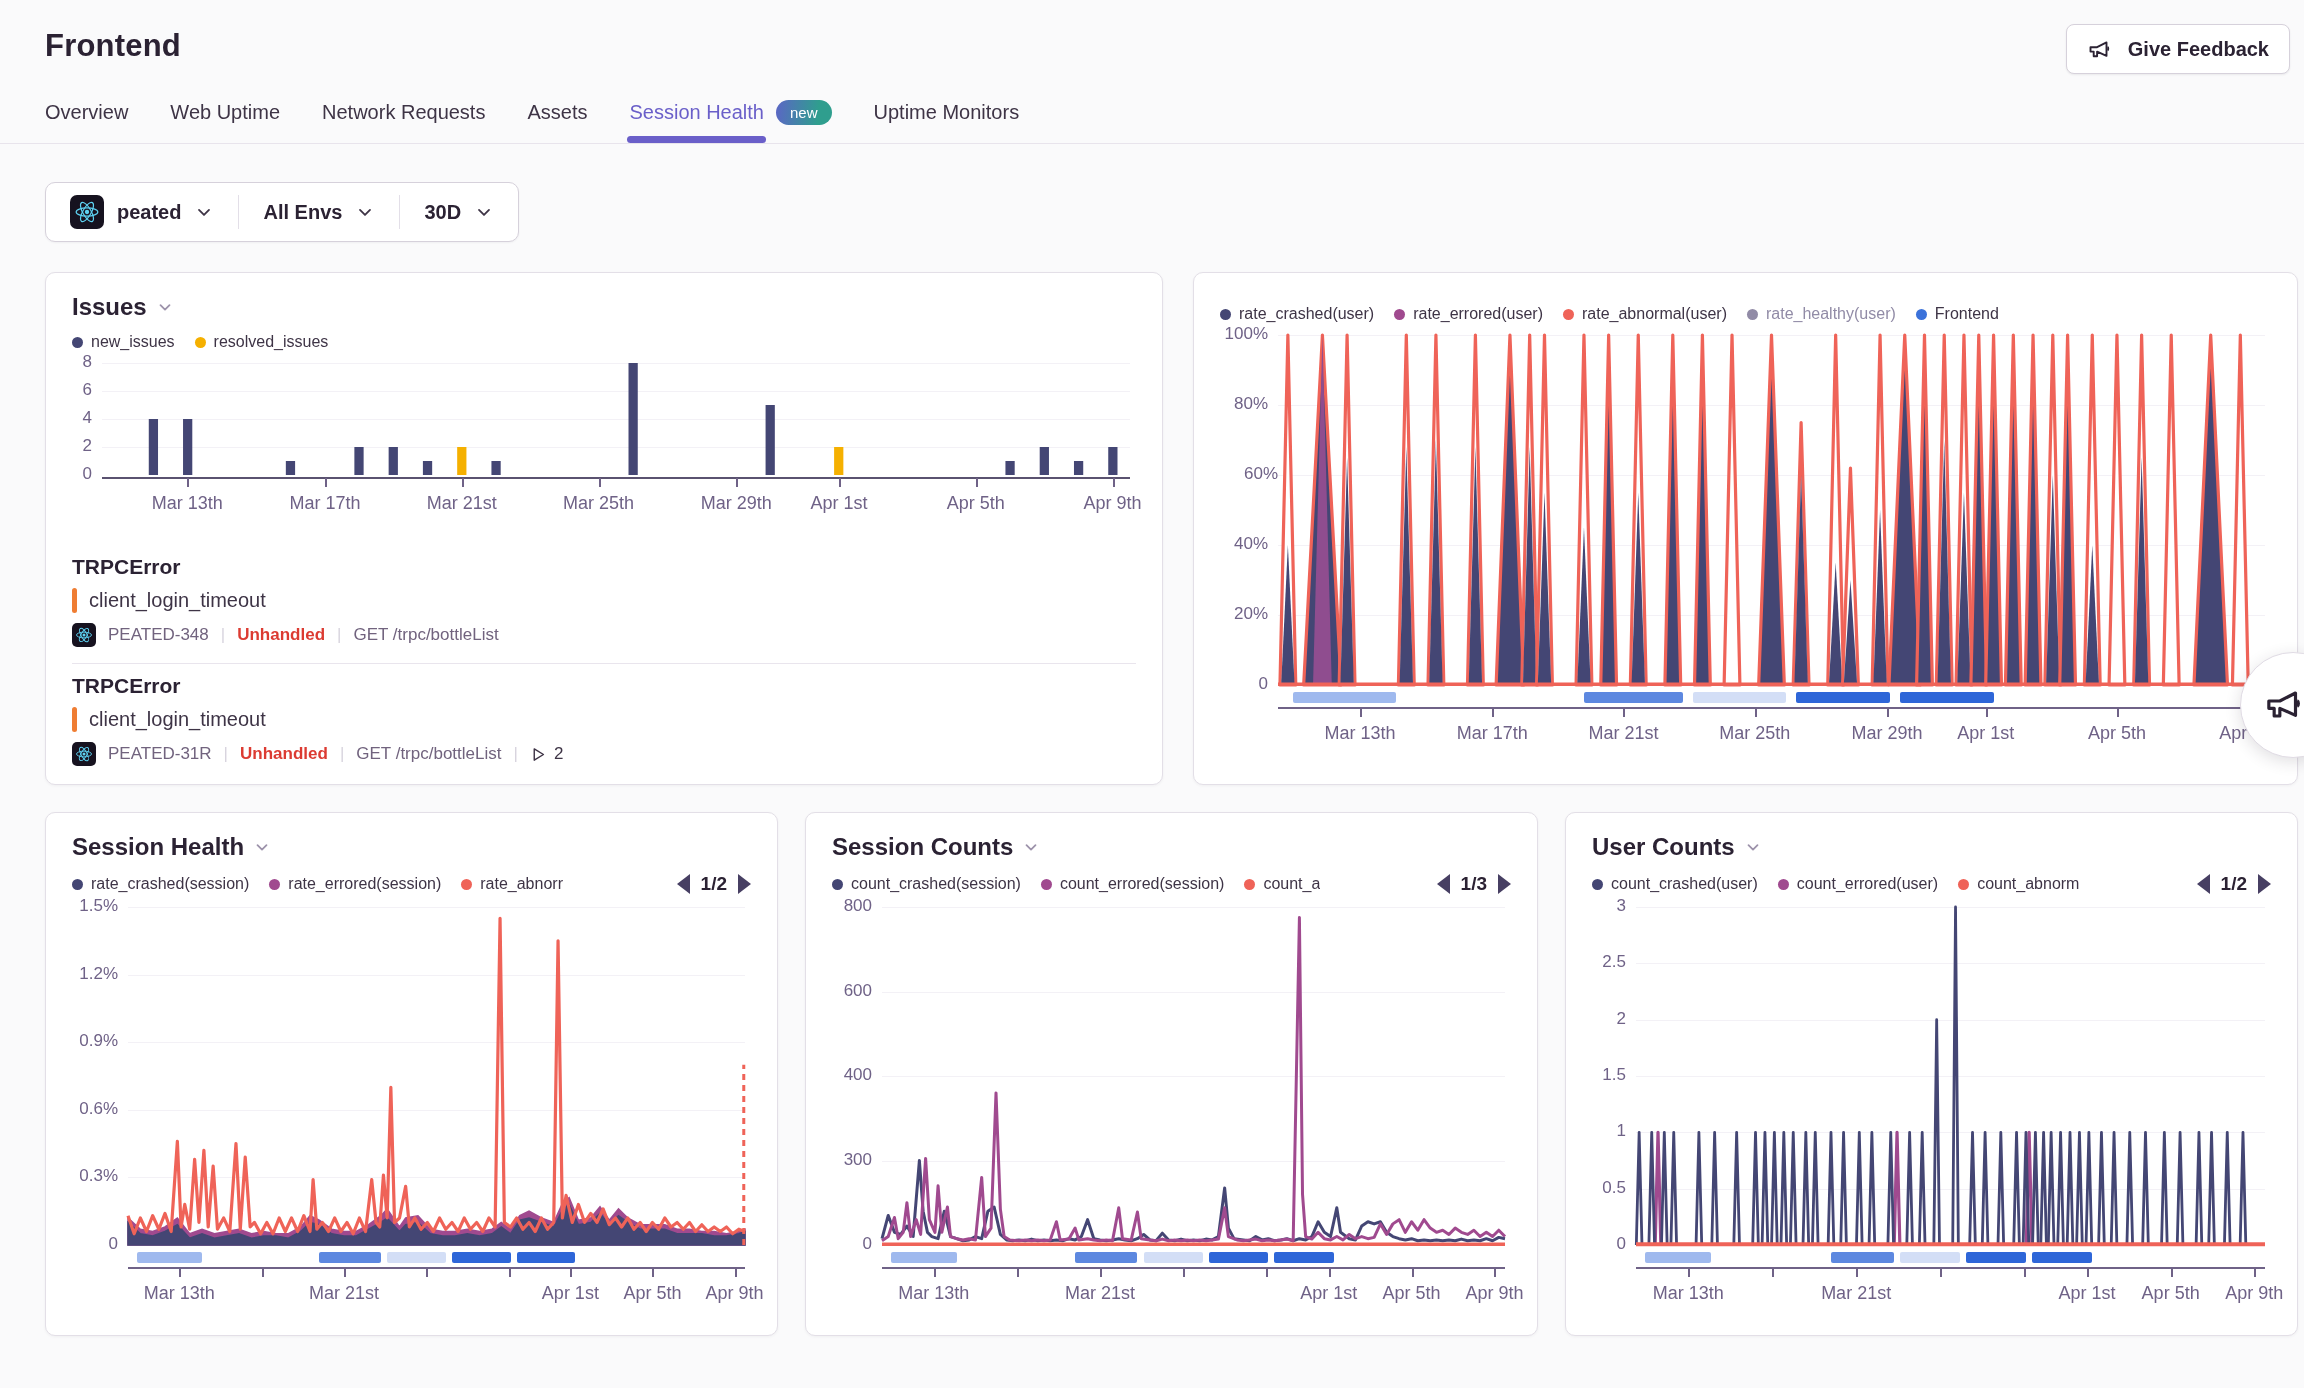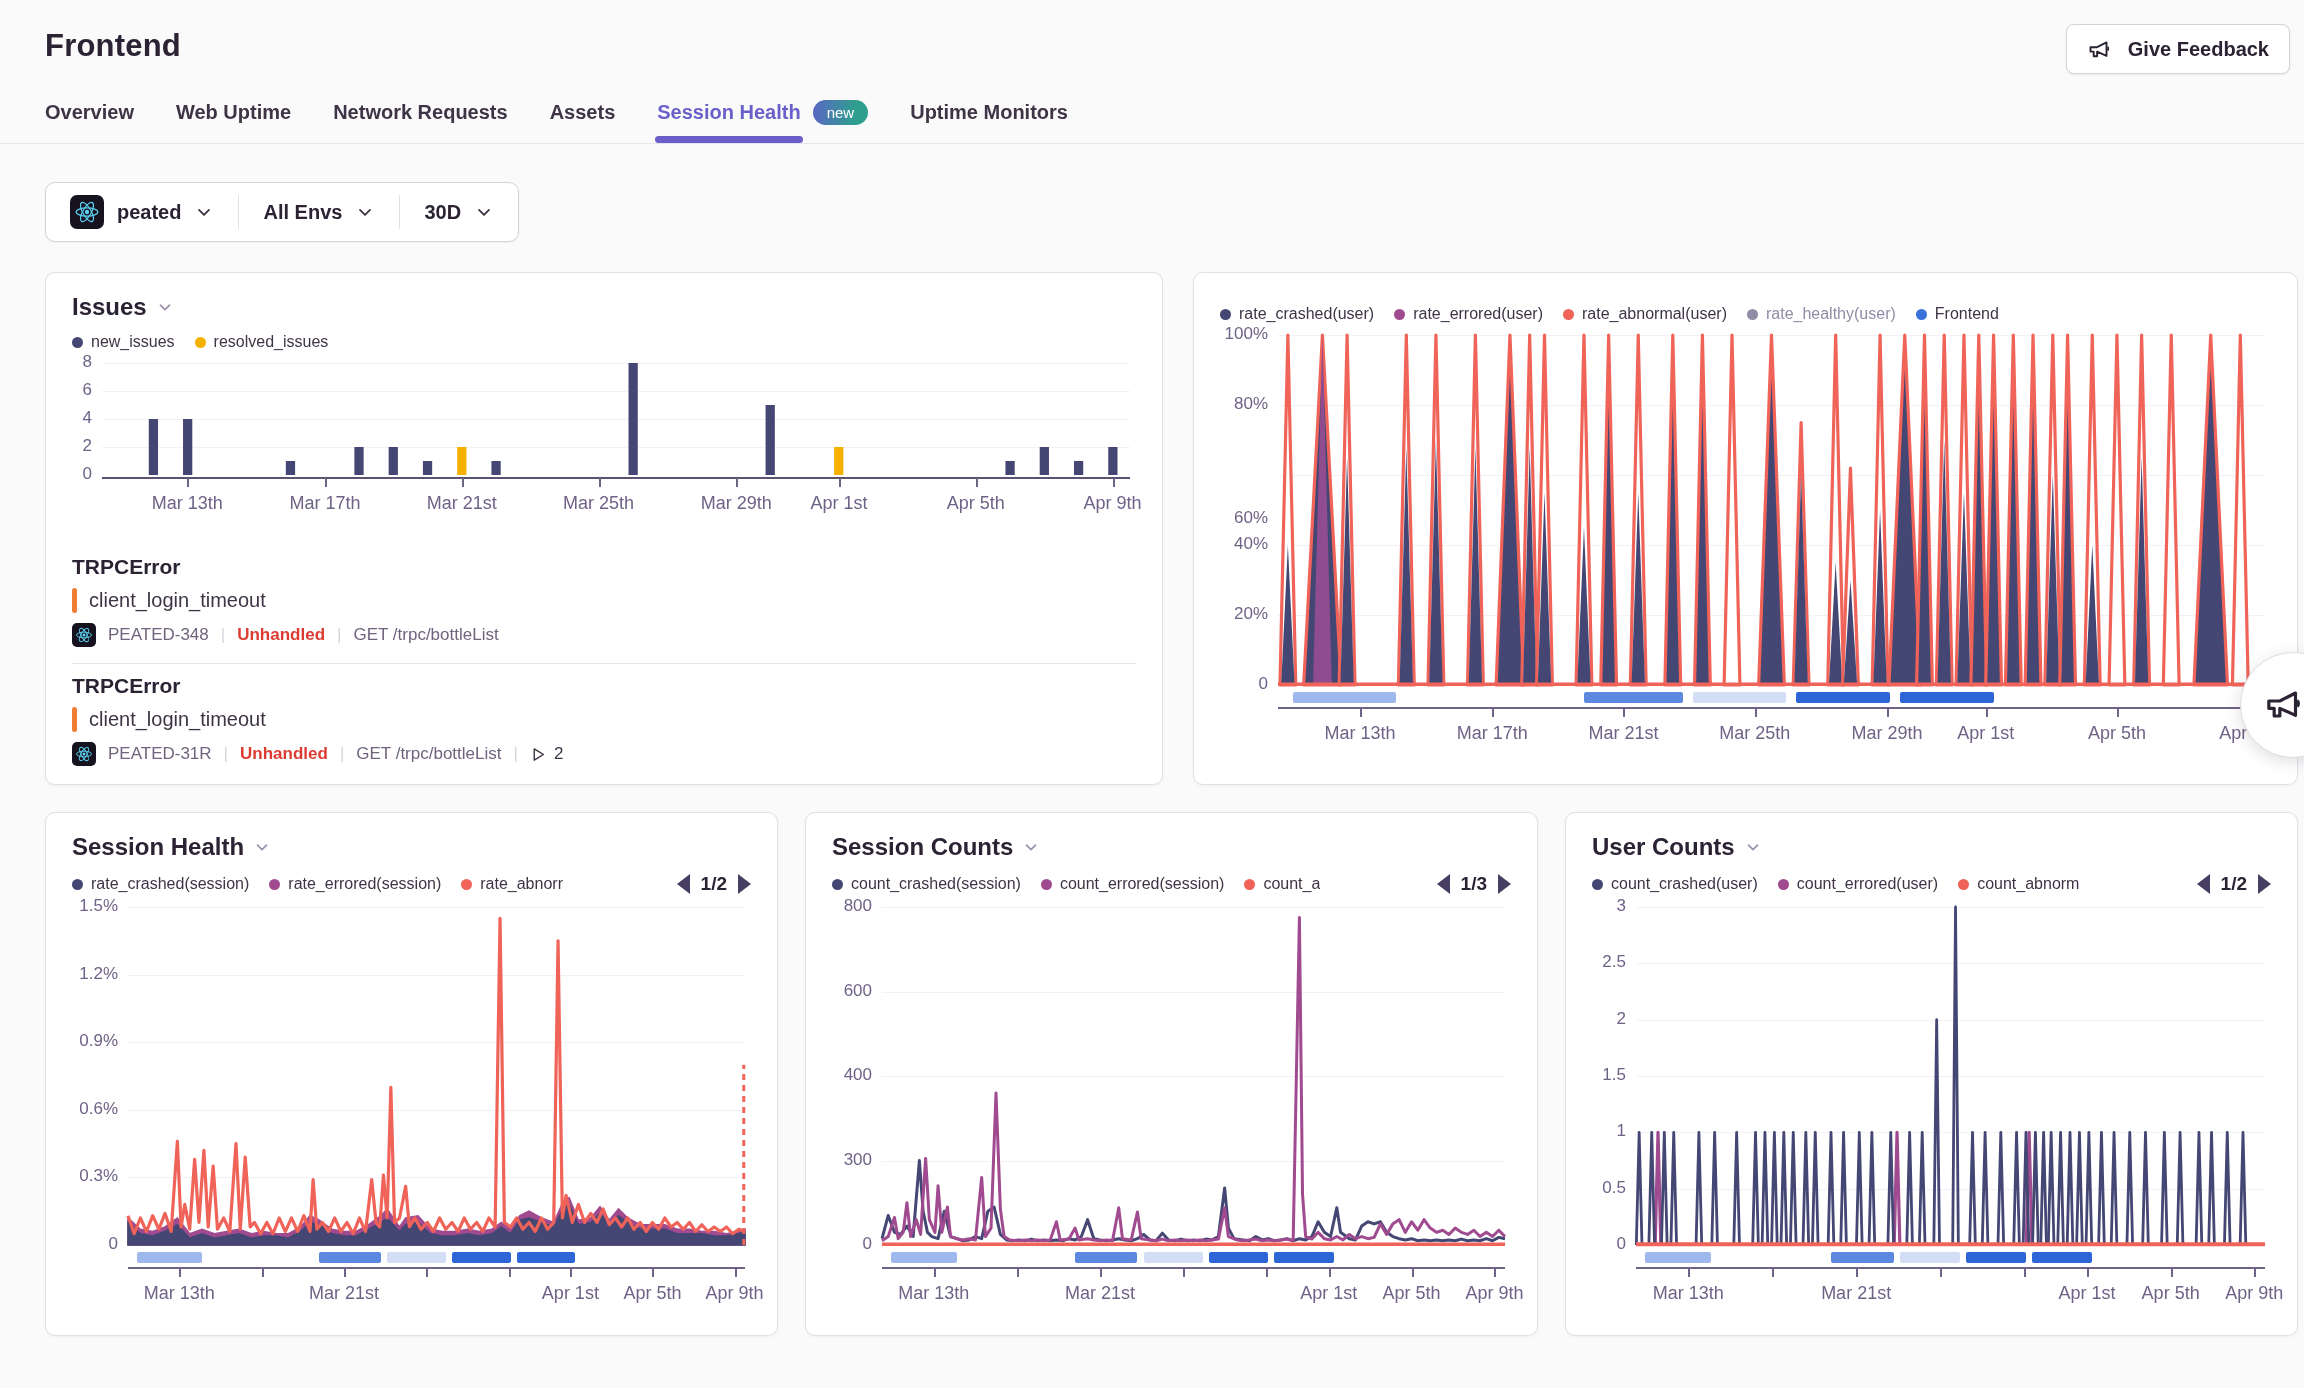--- a/index.html
+++ b/index.html
@@ -10,21 +10,21 @@
   
   .header { display:flex; justify-content:space-between; align-items:flex-start; padding:24px 14px 0 45px; }
   .page-title { font-size:31px; font-weight:700; letter-spacing:.2px; margin-top:4px; }
   .feedback-btn { height:50px; padding:0 20px; font-size:20px; font-weight:700; color:#2b2233;
     border:1px solid #d6d1db; border-radius:8px; background:#fff; display:flex; align-items:center; gap:17px;
     box-shadow:0 1px 2px rgba(43,34,51,.08); cursor:pointer; font-family:inherit; }
 
   
   .tabs { display:flex; gap:42px; padding:0 45px; margin-top:16px; border-bottom:1px solid #e8e4ec; }
   .tab { font-size:20px; color:#3e3446; padding:10px 0 18px; display:flex; gap:12px; align-items:center; cursor:pointer; }
-  .tab .tab-label { position:relative; display:inline-block;font-weight:bold; }
+  .tab .tab-label { position:relative; display:inline-block; }
   .tab.active { color:#6a5fc9; font-weight:400; }
   .tab.active .tab-label::after { content:""; position:absolute; left:-2px; right:-2px; bottom:-19px; height:7px; border-radius:4px; background:#6a5fc9; }
   .badge-new { font-size:15px; color:#fff; padding:4px 14px; border-radius:999px;
     background:linear-gradient(95deg,#5b66c5 0%,#2f9e8e 75%); }
 
   
   .filterbar { margin:38px 0 0 45px; display:inline-flex; align-items:center; background:#fff;
     border:1px solid #d6d1db; border-radius:10px; height:60px; box-shadow:0 1px 2px rgba(43,34,51,.05); }
   .fseg { display:flex; align-items:center; gap:13px; padding:0 24px; font-size:20px; font-weight:700; color:#2b2233; cursor:pointer; height:100%; }
   .fdiv { width:1px; height:34px; background:#e3dfe8; }
@@ -374,21 +374,21 @@
               <polygon points="868.1999999999999,1000 875,350 881.8000000000001,1000" fill="#444674"></polygon>
               <polygon points="897,1000 905,0 913,1000" fill="#ffffff" stroke="#ef6358" stroke-width="3.2" stroke-linejoin="round" vector-effect="non-scaling-stroke"></polygon>
               <polygon points="928,1000 945,0 962,1000" fill="#444674" stroke="#ef6358" stroke-width="3.2" stroke-linejoin="round" vector-effect="non-scaling-stroke"></polygon>
               <polygon points="967,1000 975,0 983,1000" fill="#ffffff" stroke="#ef6358" stroke-width="3.2" stroke-linejoin="round" vector-effect="non-scaling-stroke"></polygon>
               <line x1="0" y1="998" x2="1000" y2="998" stroke="#ef6358" stroke-width="3.4" vector-effect="non-scaling-stroke"></line>
             </svg>
           </div>
           <div class="ylab" style="left: 0px; width: 48px; top: 347px;">0</div>
           <div class="ylab" style="left: 0px; width: 48px; top: 277px;">20%</div>
           <div class="ylab" style="left: 0px; width: 48px; top: 207px;">40%</div>
-          <div class="ylab" style="left: 0px; width: 48px; top: 137px; margin-top: 44px;">60%</div>
+          <div class="ylab" style="left: 10px; width: 48px; top: 137px;">60%</div>
           <div class="ylab" style="left: 0px; width: 48px; top: 67px;">80%</div>
           <div class="ylab" style="left: 0px; width: 48px; top: -3px;">100%</div>
           <div class="relstrip" style="left: 58px; right: 6px; top: 365px;">
             <div class="relbar" style="left: 1.5%; width: 10.5%; background: rgb(159, 185, 238);"></div>
             <div class="relbar" style="left: 31%; width: 10%; background: rgb(93, 136, 224);"></div>
             <div class="relbar" style="left: 42%; width: 9.5%; background: rgb(211, 222, 246);"></div>
             <div class="relbar" style="left: 52.5%; width: 9.5%; background: rgb(46, 102, 216);"></div>
             <div class="relbar" style="left: 63%; width: 9.5%; background: rgb(46, 102, 216);"></div>
           </div>
           <div class="axisline soft" style="left: 58px; right: 6px; top: 380px;">

